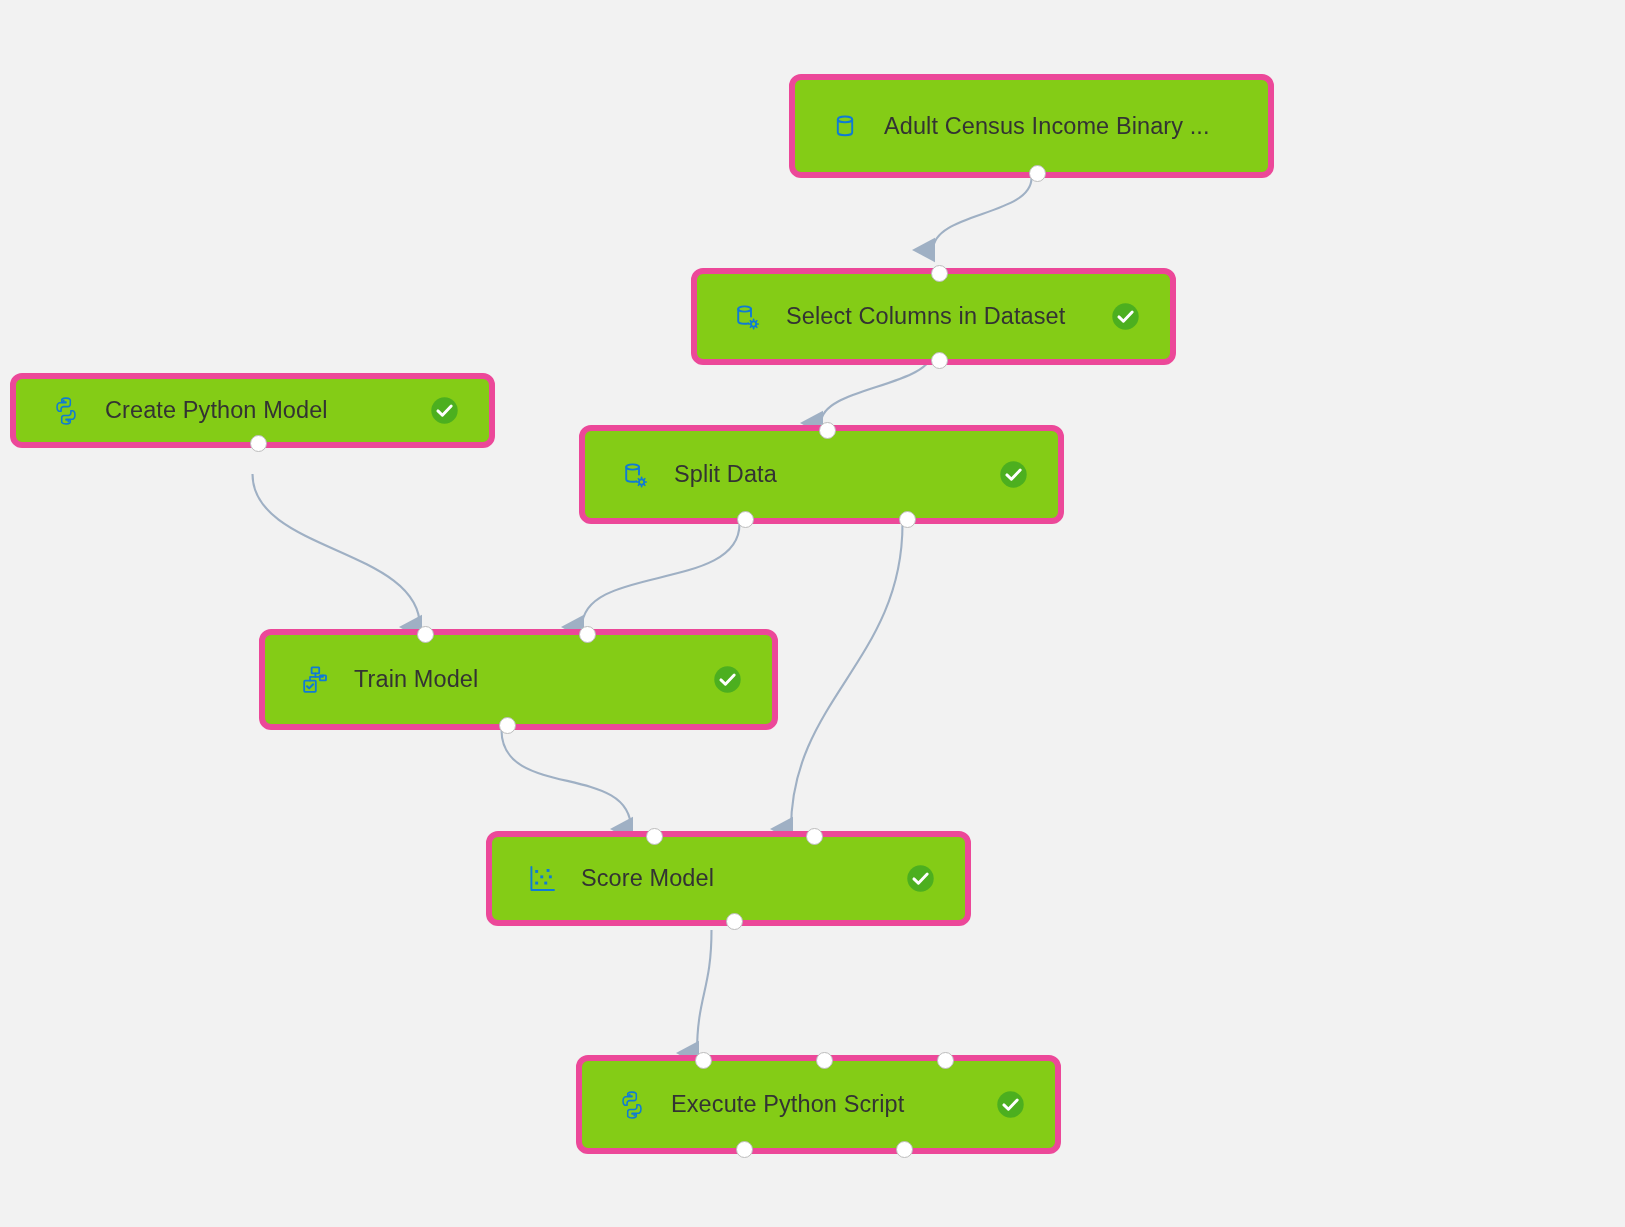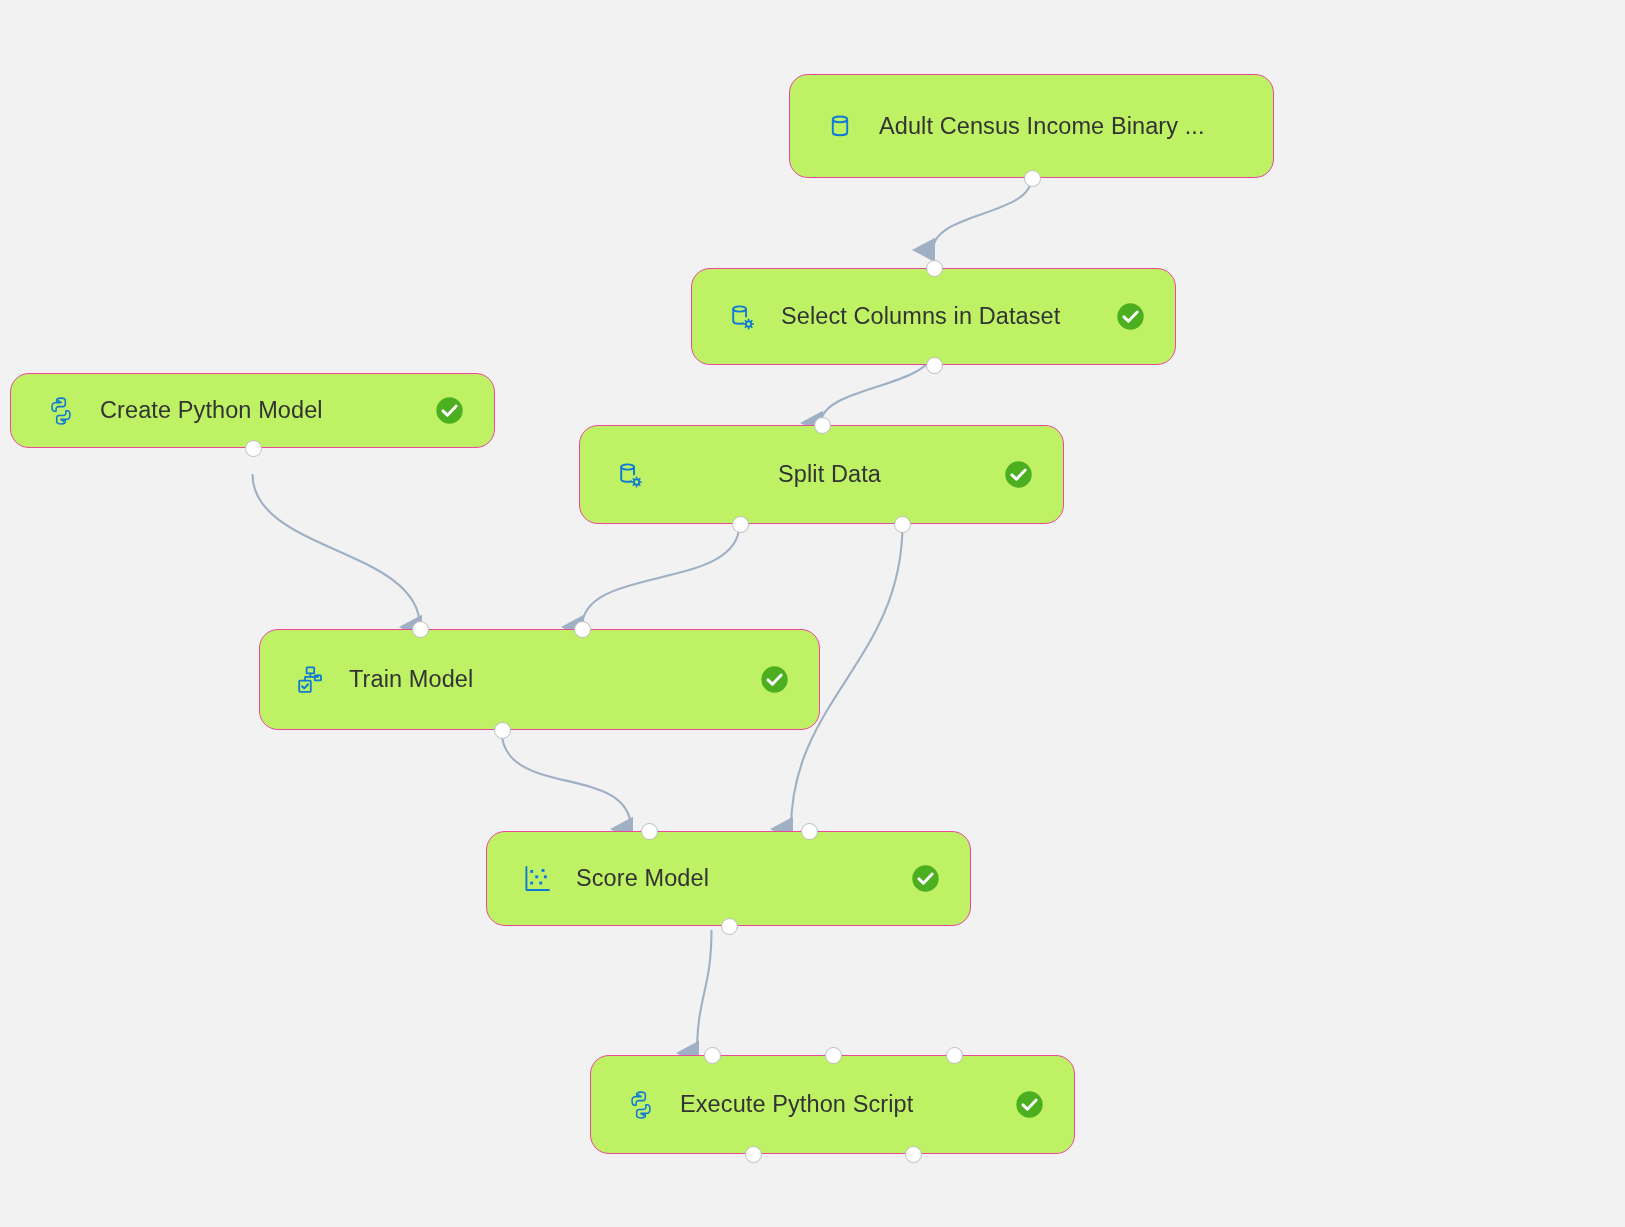--- a/index.html
+++ b/index.html
@@ -23,23 +23,23 @@
   }
   #edge-layer {
     position: absolute;
     left: 0; top: 0;
     width: 1625px;
     height: 1227px;
     pointer-events: none;
   }
   .node {
     position: absolute;
-    background: #bef264;
-    border: 1px solid #ec4899;
-    border-radius: 19px;
+    background: #84cc16;
+    border: 6px solid #ec4899;
+    border-radius: 12px;
     box-sizing: border-box;
     box-shadow: 0 0 0 0 rgba(0,0,0,0);
   }
   .node-inner {
     position: absolute;
     left: 0; top: 0; right: 0; bottom: 0;
     display: flex;
     align-items: center;
     padding-left: 33px;
     padding-right: 30px;
@@ -167,21 +167,21 @@
           <span class="node-label">Create Python Model</span>
           <span class="status-badge">
             <svg width="29" height="29" viewBox="0 0 29 29">
       <circle cx="14.5" cy="14.5" r="13.2" fill="#4caf1f"></circle>
       <path d="M7.9 14.9 L12.4 19.3 L21.2 10.1" stroke="#ffffff" stroke-width="2.9" fill="none" stroke-linecap="round" stroke-linejoin="round"></path>
     </svg>
           </span>
         </div>
         <div class="port" style="left: 234px; bottom: -9.5px;"></div>
       </div>
-      <div class="node" style="left: 579px; top: 425px; width: 485px; height: 99px; text-align: center;">
+      <div class="node" style="left: 579px; top: 425px; width: 485px; height: 99px;">
         <div class="node-inner">
           <span class="node-icon">
             <svg width="34" height="34" viewBox="0 0 34 34" fill="none">
       <ellipse cx="14.6" cy="9.0" rx="6.4" ry="2.6" stroke="#0f7ad6" stroke-width="1.9"></ellipse>
       <path d="M8.2 9.0 V21.2 C8.2 22.6 11.1 23.8 14.6 23.8 C16.0 23.8 17.3 23.6 18.4 23.3" stroke="#0f7ad6" stroke-width="1.9" stroke-linecap="round"></path>
       <path d="M21.0 9.0 V16.6" stroke="#0f7ad6" stroke-width="1.9" stroke-linecap="round"></path>
       <circle cx="23.6" cy="24.0" r="2.6" stroke="#0f7ad6" stroke-width="1.8"></circle>
       <g stroke="#0f7ad6" stroke-width="1.7" stroke-linecap="round">
         <path d="M23.6 19.4 V20.7"></path>
                 <path d="M23.6 27.3 V28.6"></path>
@@ -199,21 +199,21 @@
             <svg width="29" height="29" viewBox="0 0 29 29">
       <circle cx="14.5" cy="14.5" r="13.2" fill="#4caf1f"></circle>
       <path d="M7.9 14.9 L12.4 19.3 L21.2 10.1" stroke="#ffffff" stroke-width="2.9" fill="none" stroke-linecap="round" stroke-linejoin="round"></path>
     </svg>
           </span>
         </div>
         <div class="port" style="left: 234px; top: -9.5px;"></div>
         <div class="port" style="left: 151.55px; bottom: -9.5px;"></div>
         <div class="port" style="left: 314.025px; bottom: -9.5px;"></div>
       </div>
-      <div class="node" style="left: 259px; top: 629px; width: 561px; height: 101px;">
+      <div class="node" style="left: 259px; top: 629px; width: 519px; height: 101px;">
         <div class="node-inner">
           <span class="node-icon">
             <svg width="32" height="32" viewBox="0 0 32 32" fill="none">
       <rect x="12.6" y="3.4" width="7.6" height="6.0" rx="0.6" stroke="#0f7ad6" stroke-width="1.8"></rect>
       <rect x="20.8" y="11.4" width="6.2" height="5.0" rx="0.6" stroke="#0f7ad6" stroke-width="1.8"></rect>
       <rect x="5.2" y="16.6" width="11.6" height="11.2" rx="0.8" stroke="#0f7ad6" stroke-width="1.8"></rect>
       <path d="M16.4 9.4 V12.9 H23.9 V11.4" stroke="#0f7ad6" stroke-width="1.7" stroke-linecap="round" stroke-linejoin="round"></path>
       <path d="M16.4 12.9 H11.0 V16.6" stroke="#0f7ad6" stroke-width="1.7" stroke-linecap="round" stroke-linejoin="round"></path>
       <path d="M8.0 22.2 L10.2 24.4 L14.1 20.3" stroke="#0f7ad6" stroke-width="2.0" stroke-linecap="round" stroke-linejoin="round"></path>
     </svg>
@@ -250,21 +250,21 @@
             <svg width="29" height="29" viewBox="0 0 29 29">
       <circle cx="14.5" cy="14.5" r="13.2" fill="#4caf1f"></circle>
       <path d="M7.9 14.9 L12.4 19.3 L21.2 10.1" stroke="#ffffff" stroke-width="2.9" fill="none" stroke-linecap="round" stroke-linejoin="round"></path>
     </svg>
           </span>
         </div>
         <div class="port" style="left: 153.975px; top: -9.5px;"></div>
         <div class="port" style="left: 314.025px; top: -9.5px;"></div>
         <div class="port" style="left: 234px; bottom: -9.5px;"></div>
       </div>
-      <div class="node" style="left: 576px; top: 1055px; width: 485px; height: 99px; margin-left: 14px;">
+      <div class="node" style="left: 576px; top: 1055px; width: 485px; height: 99px;">
         <div class="node-inner">
           <span class="node-icon">
             <svg width="32" height="32" viewBox="0 0 32 32" fill="none">
       <path d="M15.9 3.1 C11.4 3.1 11.7 5.1 11.7 5.1 L11.7 7.1 L16.0 7.1 L16.0 7.8 L10.0 7.8
                C10.0 7.8 7.0 7.5 7.0 12.0 C7.0 16.5 9.6 16.3 9.6 16.3 L11.1 16.3 L11.1 14.2
                C11.1 14.2 11.0 11.6 13.6 11.6 L17.9 11.6 C17.9 11.6 20.3 11.6 20.3 9.3
                L20.3 5.4 C20.3 5.4 20.7 3.1 15.9 3.1 Z" stroke="#0f7ad6" stroke-width="1.55" stroke-linejoin="round"></path>
       <circle cx="13.6" cy="5.8" r="1.05" fill="#0f7ad6"></circle>
       <path d="M16.1 28.9 C20.6 28.9 20.3 26.9 20.3 26.9 L20.3 24.9 L16.0 24.9 L16.0 24.2
                L22.0 24.2 C22.0 24.2 25.0 24.5 25.0 20.0 C25.0 15.5 22.4 15.7 22.4 15.7

